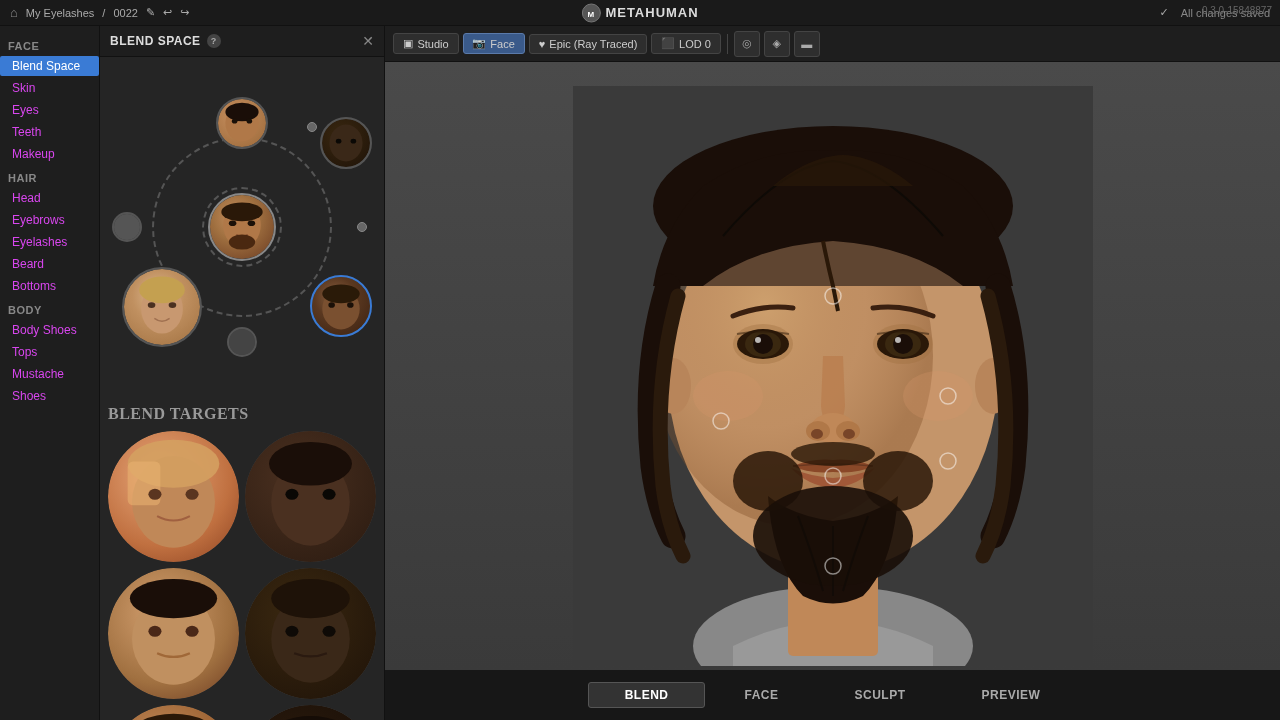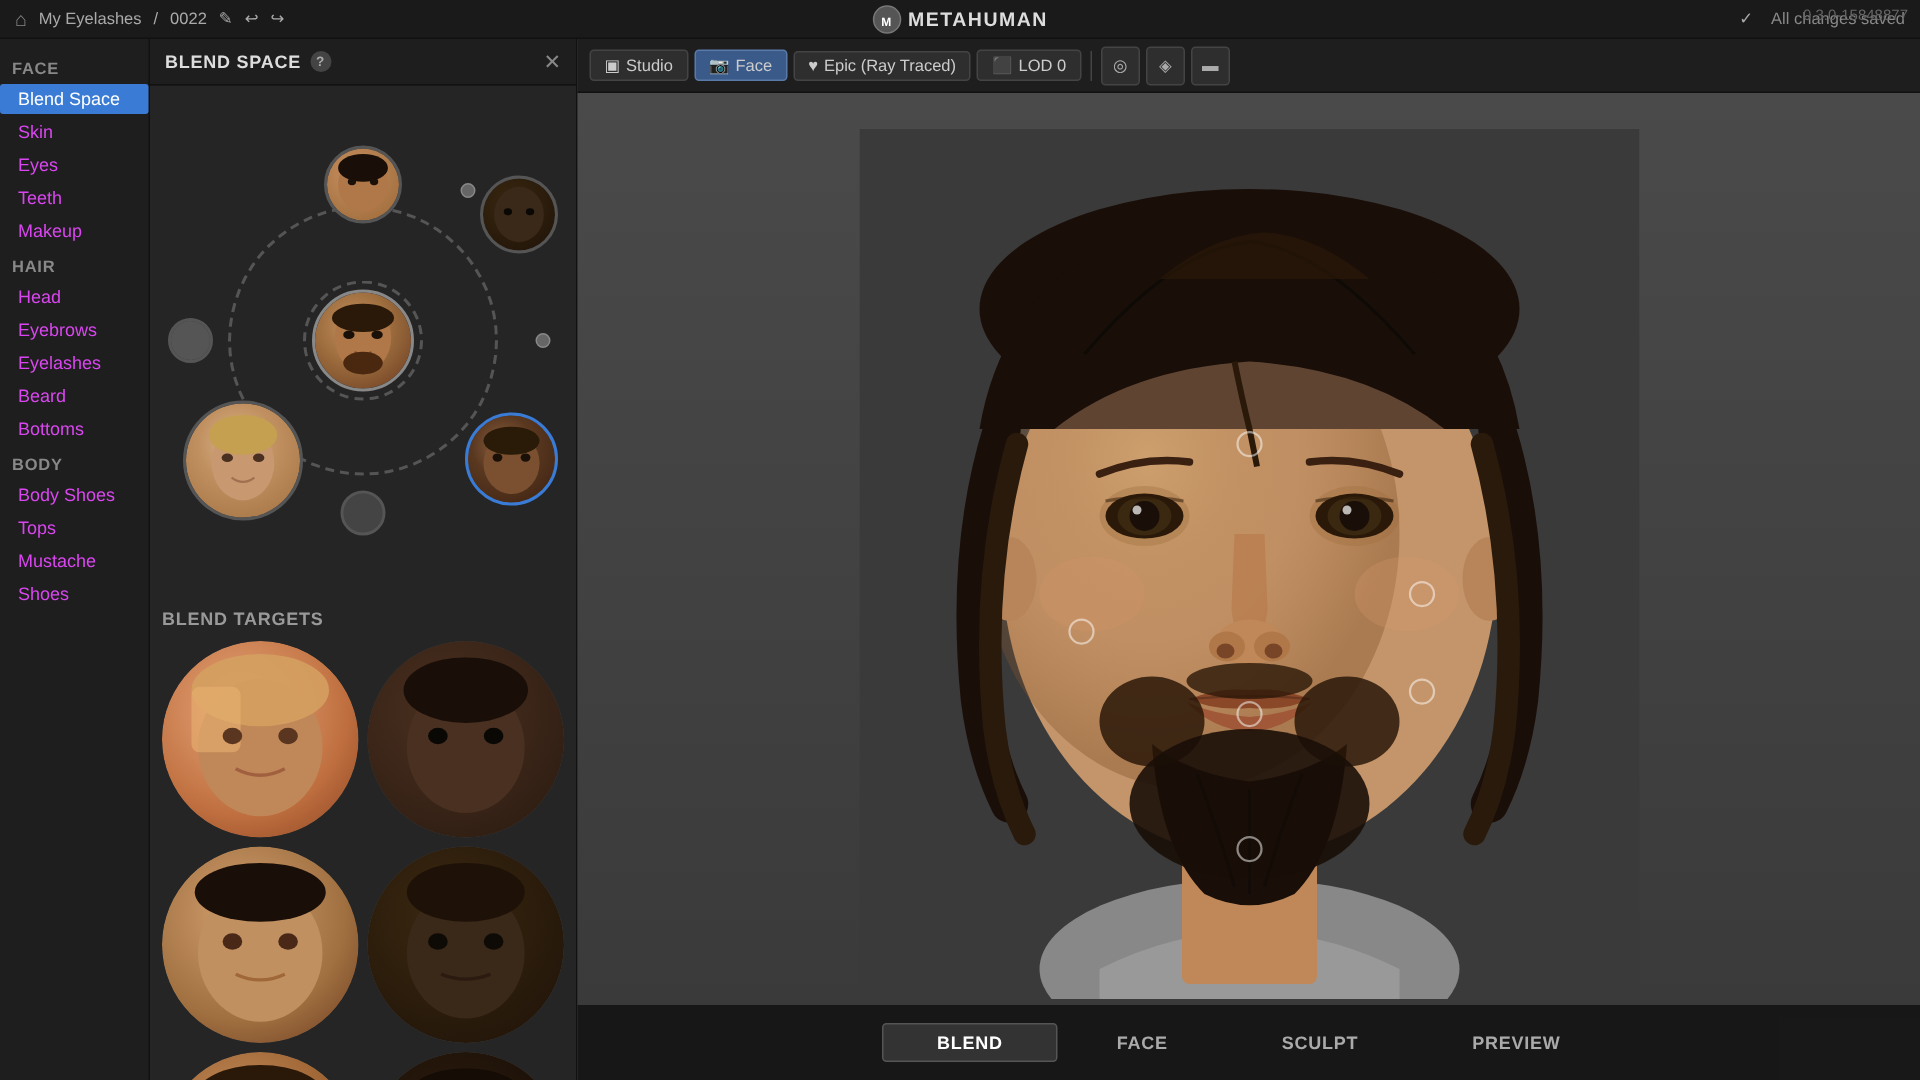--- a/index.html
+++ b/index.html
@@ -228,25 +228,26 @@
     .blend-dot.bottom-mid { bottom: 0px; left: 50%; transform: translateX(-50%); }
     .blend-dot.left-mid { top: 50%; left: -5px; transform: translateY(-50%); }
 
     
     .blend-targets-section {
       flex: 1;
       overflow-y: auto;
       padding: 8px;
     }
     .blend-targets-label {
-      font-size: 12px;
+      font-size: 16px;
       font-weight: bold;
       color: #999;
       letter-spacing: 0.5px;
       margin-bottom: 8px;
+      font-family: Liberation Serif, serif;
     }
     .targets-grid {
       display: grid;
       grid-template-columns: 1fr 1fr;
       gap: 6px;
     }
     .target-avatar {
       width: 100%;
       aspect-ratio: 1;
       border-radius: 50%;

